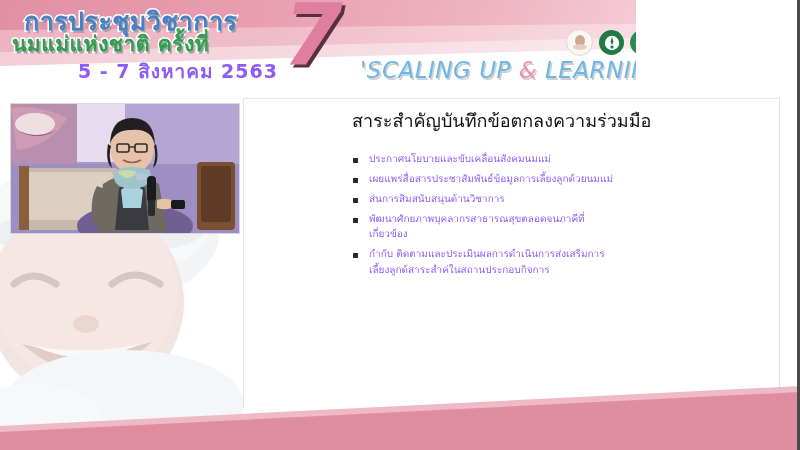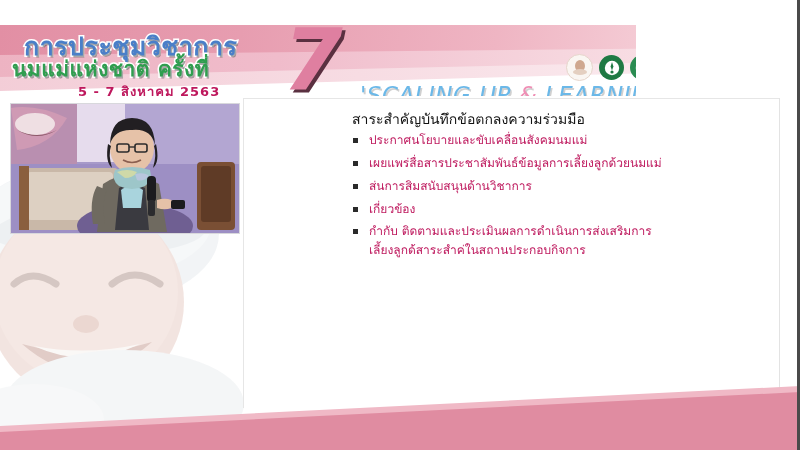--- a/index.html
+++ b/index.html
@@ -16,21 +16,20 @@
     font-family: "DejaVu Sans", "Liberation Sans", sans-serif;
   }
 
   
   .header {
     position: absolute;
     left: 0; top: 0;
     width: 636px; height: 96px;
     overflow: hidden;
     background: #ffffff;
-    margin-top: 25px;
   }
   .hdr-band-top {
     position: absolute;
     left: 0; top: 0;
     width: 800px; height: 30px;
     background: linear-gradient(100deg, #e28fa4 0%, #e79db0 30%, #efb5c3 62%, #f6d2da 86%, #fae6eb 100%);
   }
   .hdr-band-mid {
     position: absolute;
     left: 0; top: 0;
@@ -70,22 +69,22 @@
   .title-line2 {
     left: 12px; top: 27px;
     font-size: 21px;
     color: #2f9e4f;
     -webkit-text-stroke: 3px #ffffff;
     paint-order: stroke fill;
     text-shadow: 1.5px 1.5px 0 rgba(60,60,60,0.45);
   }
   .title-date {
     left: 78px; top: 56px;
-    font-size: 13px;
-    color: #be185d;
+    font-size: 19px;
+    color: #8b5cf6;
     letter-spacing: 1px;
   }
   .big-seven {
     position: absolute;
     left: 283px; top: -8px;
     font-size: 86px;
     font-weight: bold;
     font-style: italic;
     color: #df7fa0;
     text-shadow: 3px 3px 0 #5a3040;
@@ -180,37 +179,37 @@
     width: 537px; height: 1px;
     background: #e6e6e6;
   }
 
   .content {
     position: absolute;
     left: 352px; top: 12px;
     width: 420px;
   }
   .lead {
-    font-size: 14px;
+    font-size: 18px;
     color: #111111;
     line-height: 1.62;
-    margin: 0 0 0 0;
-    font-family: Liberation Sans, sans-serif;
+    margin: 0 0 14px 0;
+    font-family: Liberation Mono, monospace;
   }
   .lead div { white-space: nowrap; }
   ul.bullets {
     list-style: none;
     margin: 0;
     padding: 0;
   }
   ul.bullets > li {
     position: relative;
     padding-left: 17px;
-    font-size: 12px;
-    color: #be185d;
+    font-size: 10px;
+    color: #8b5cf6;
     line-height: 1.58;
     margin-bottom: 4px;
   }
   ul.bullets > li::before {
     content: "";
     position: absolute;
     left: 1px; top: 7px;
     width: 5px; height: 5px;
     background: #2a2a2a;
   }
@@ -390,20 +389,21 @@
         <li>
           <span class="ln">ประกาศนโยบายและขับเคลื่อนสังคมนมแม่</span>
         </li>
         <li>
           <span class="ln">เผยแพร่สื่อสารประชาสัมพันธ์ข้อมูลการเลี้ยงลูกด้วยนมแม่</span>
         </li>
         <li>
           <span class="ln">ส่นการสิมสนับสนุนด้านวิชาการ</span>
         </li>
         <li>
+          <span class="ln">พัฒนาศักยภาพบุคลากรสาธารณสุขตลอดจนภาคีที่</span>
           <span class="ln">เกี่ยวข้อง</span>
         </li>
         <li>
           <span class="ln">กำกับ ติดตามและประเมินผลการดำเนินการส่งเสริมการ</span>
           <span class="ln">เลี้ยงลูกด้สาระสำค่ในสถานประกอบกิจการ</span>
         </li>
       </ul>
     </div>
 
     <div class="bottom-wave">

